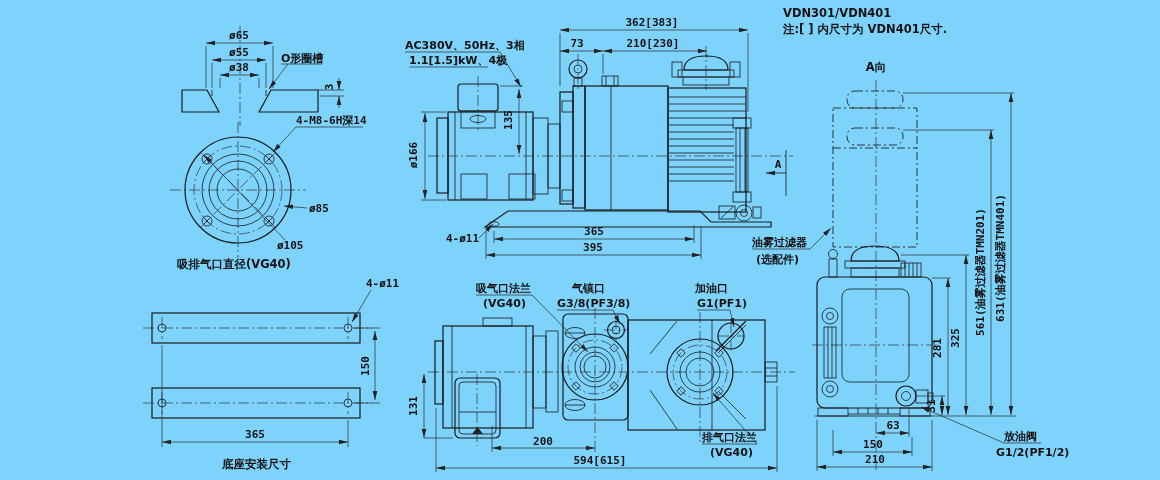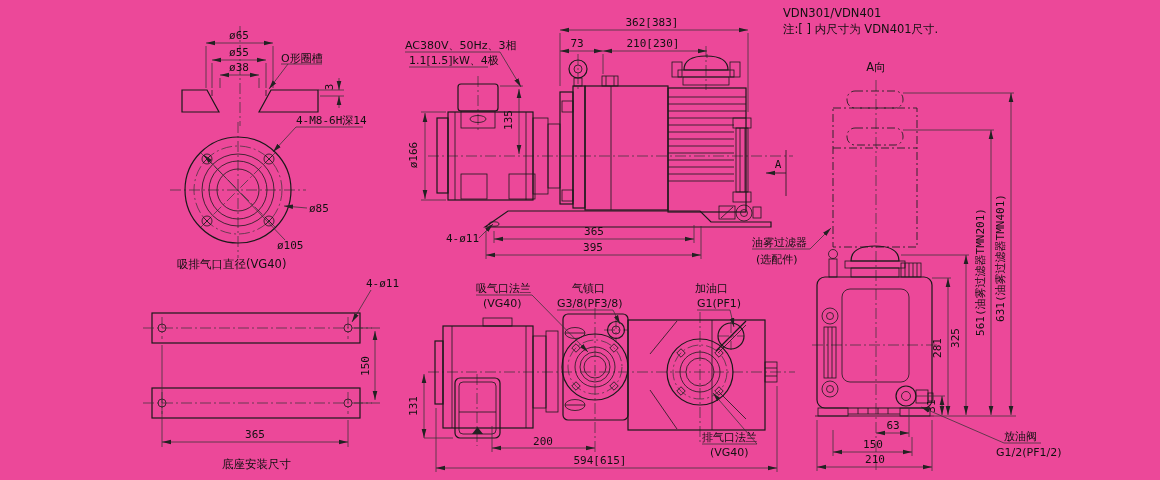--- a/index.html
+++ b/index.html
@@ -1,16 +1,16 @@
 <!DOCTYPE html>
 <html><head>
 <meta charset="utf-8">
 <style>
   html,body{margin:0;padding:0;background:#fff;}
-  .stage{position:relative;width:1160px;height:480px;background:#ec4899;overflow:hidden;}
+  .stage{position:relative;width:1160px;height:480px;background:#7dd3fc;overflow:hidden;font-weight:bold;}
   svg{display:block;}
   .t{font-family:"DejaVu Sans","Liberation Sans",sans-serif;font-size:11px;fill:#111;}
   .t2{font-family:"DejaVu Sans","Liberation Sans",sans-serif;font-size:11.5px;fill:#111;}
   .d{font-family:"DejaVu Sans Mono","Liberation Mono",monospace;font-size:11px;fill:#111;}
   .ln{stroke:#1a1a1a;stroke-width:1.2;fill:none;}
   .li{stroke:#1a1a1a;stroke-width:0.8;fill:none;}
   .dim{stroke:#333;stroke-width:0.75;fill:none;}
   .cl{stroke:#333;stroke-width:0.7;fill:none;stroke-dasharray:11 3 2 3;}
   .ph{stroke:#222;stroke-width:0.9;fill:none;stroke-dasharray:8 3 2 3;}
 </style>

